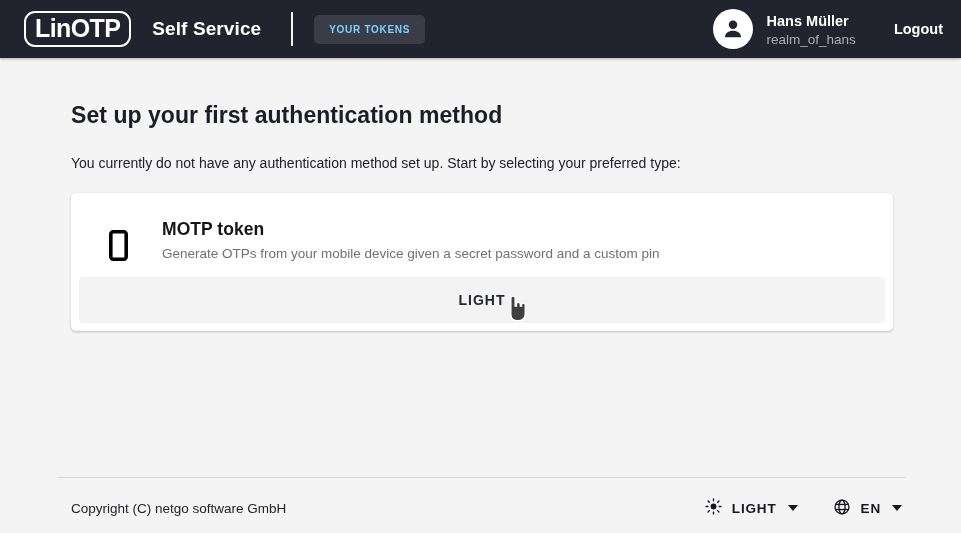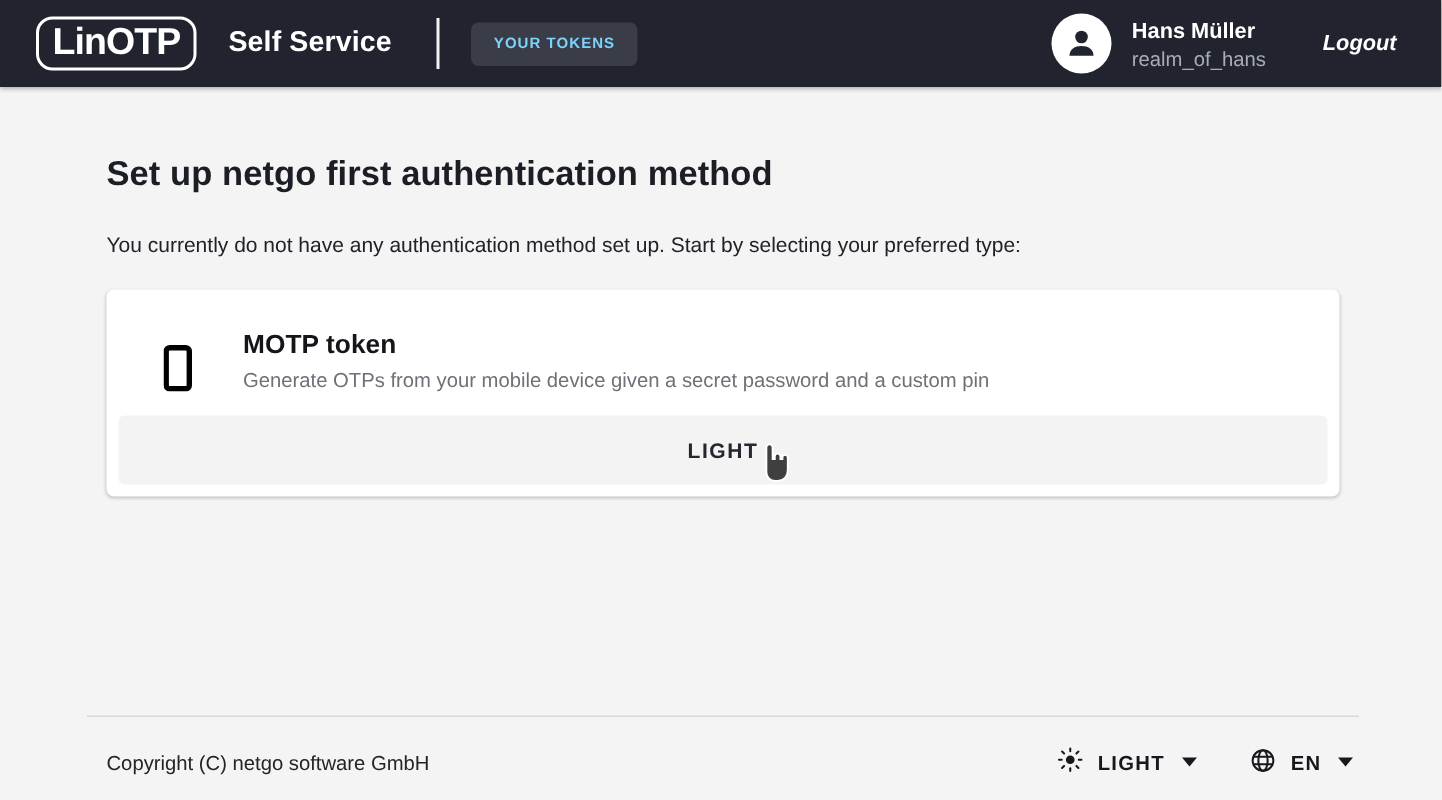--- a/index.html
+++ b/index.html
@@ -26,21 +26,21 @@
     background: #f4f4f4;
   }
 
   
   .header {
     height: 58px;
     flex: 0 0 58px;
     background: #21242e;
     display: flex;
     align-items: center;
-    padding: 0 14px 0 24px;
+    padding: 0 2px 0 24px;
     box-shadow: 0 1px 3px rgba(0,0,0,0.28);
     position: relative;
     z-index: 5;
   }
 
   .brand-group {
     display: flex;
     align-items: center;
   }
 
@@ -130,21 +130,20 @@
     color: #ffffff;
     font-size: 14.5px;
     font-weight: bold;
     margin-left: 34px;
     margin-right: 12px;
     background: none;
     border: none;
     cursor: pointer;
     font-family: "Liberation Sans", sans-serif;
     padding: 6px 4px;
-    font-style: italic;
   }
 
   
   .main {
     flex: 1 1 auto;
     padding: 44px 58px 0 71px;
     position: relative;
   }
 
   .page-title {
@@ -311,21 +310,21 @@
         <div class="user-name">Hans Müller</div>
         <div class="user-realm">realm_of_hans</div>
       </div>
     </div>
 
     <button class="logout">Logout</button>
   </div>
 
   <div class="main">
 
-    <div class="page-title">Set up netgo first authentication method</div>
+    <div class="page-title">Set up your first authentication method</div>
     <div class="page-subtitle">You currently do not have any authentication method set up. Start by selecting your preferred type:</div>
 
     <div class="card">
 
       <div class="token-row">
         <div class="token-icon">
           <svg width="19" height="31" viewBox="0 0 19 31">
             <rect x="1.8" y="1.8" width="15.4" height="27.4" rx="2.4" ry="2.4" fill="none" stroke="#000000" stroke-width="3.6"></rect>
           </svg>
         </div>

